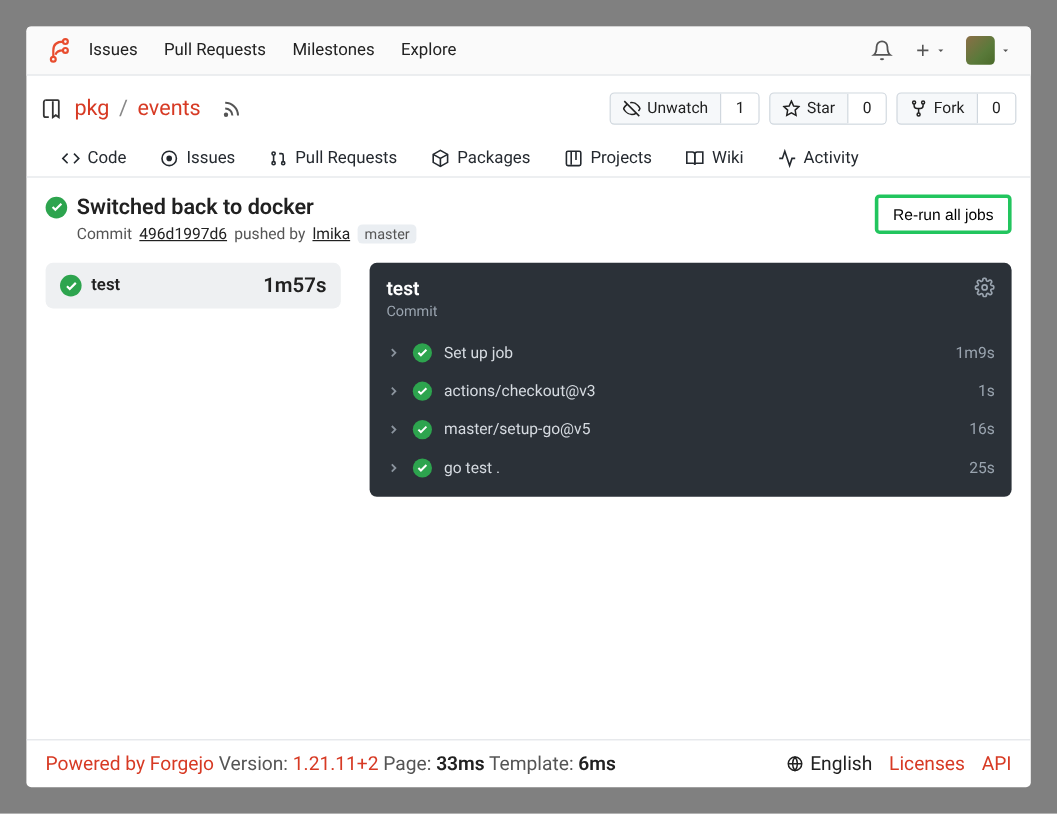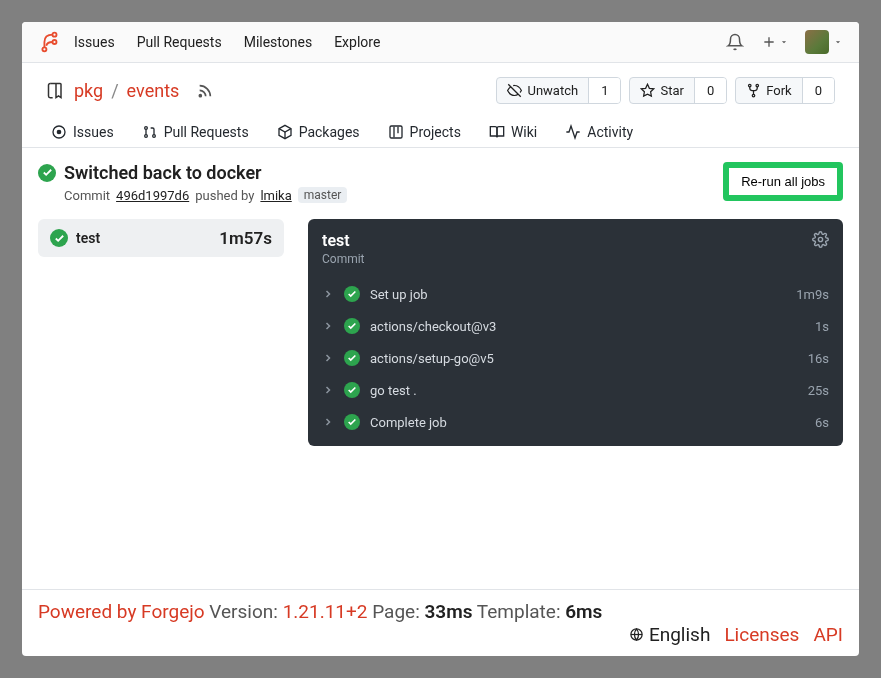--- a/index.html
+++ b/index.html
@@ -9,21 +9,21 @@
 .topbar { display: flex; align-items: center; padding: 8px 16px; border-bottom: 1px solid #e1e4e8; background: #fafafa; }
 .logo { width: 22px; height: 22px; margin-right: 14px; }
 .topnav { display: flex; gap: 22px; }
 .topnav a { color: #212121; text-decoration: none; font-size: 14px; }
 .topbar-right { margin-left: auto; display: flex; align-items: center; gap: 16px; }
 .icon-btn { width: 20px; height: 20px; display: flex; align-items: center; justify-content: center; cursor: pointer; color: #555; }
 .create-btn { display: flex; align-items: center; gap: 2px; cursor: pointer; color: #555; }
 .avatar { width: 24px; height: 24px; border-radius: 4px; background: linear-gradient(135deg, #8b6f47 0%, #5a7a3a 60%, #4a6a2a 100%); }
 .avatar-wrap { display: flex; align-items: center; gap: 4px; cursor: pointer; }
 
-.repo-header { padding: 14px 24px 0; display: flex; }
+.repo-header { padding: 14px 12px 0; display: flex; }
 .repo-title { display: flex; align-items: center; gap: 8px; font-size: 18px; }
 .repo-icon { width: 20px; height: 20px; }
 .repo-title a { text-decoration: none; }
 .repo-owner { color: #d73a24; }
 .repo-slash { color: #888; }
 .repo-name { color: #d73a24; font-weight: 400; }
 .rss-icon { margin-left: 10px; color: #555; }
 .repo-actions { margin-left: auto; display: flex; gap: 8px; }
 .repo-action-btn { display: flex; align-items: center; border: 1px solid #d0d7de; border-radius: 4px; background: #f6f8fa; font-size: 13px; overflow: hidden; cursor: pointer; }
 .repo-action-btn .btn-main { display: flex; align-items: center; gap: 5px; padding: 5px 10px; }
@@ -36,42 +36,42 @@
 
 .content { padding: 14px 16px; flex: 1; }
 .run-header { display: flex; align-items: flex-start; }
 .run-title-row { display: flex; align-items: center; gap: 8px; }
 .success-circle { width: 18px; height: 18px; border-radius: 50%; background: #2da44e; display: flex; align-items: center; justify-content: center; flex-shrink: 0; }
 .success-circle svg { width: 11px; height: 11px; }
 .run-title { font-size: 18px; font-weight: 600; }
 .run-sub { margin-top: 4px; margin-left: 26px; font-size: 13px; color: #555; display: flex; align-items: center; gap: 6px; }
 .run-sub .user-link { color: #212121; }
 .branch-tag { display: inline-block; padding: 1px 6px; background: #eaeef2; border-radius: 4px; font-size: 12px; color: #555; }
-.rerun-btn { margin-left: auto; border: 6px solid #22c55e; border-radius: 4px; padding: 6px 12px; background: #fff; font-size: 13px; cursor: pointer; }
+.rerun-btn { margin-left: auto; border: 3px solid #22c55e; border-radius: 4px; padding: 6px 12px; background: #fff; font-size: 13px; cursor: pointer; }
 
 .run-body { display: flex; gap: 24px; margin-top: 16px; }
 .job-list { width: 246px; }
 .job-item { display: flex; align-items: center; gap: 8px; padding: 9px 12px; border-radius: 6px; background: #eef0f2; cursor: pointer; }
 .job-item .job-name { font-weight: 600; font-size: 14px; }
 .job-item .job-time { margin-left: auto; font-size: 17px; font-weight: 600; }
 
 .job-panel { flex: 1; background: #2b3138; border-radius: 6px; color: #d6dbe1; overflow: hidden; }
 .job-panel-header { display: flex; align-items: flex-start; padding: 12px 14px; }
 .job-panel-title { font-size: 16px; font-weight: 600; color: #fff; }
 .job-panel-status { font-size: 12px; color: #9aa4af; margin-top: 2px; }
 .gear-btn { margin-left: auto; color: #9aa4af; cursor: pointer; }
 .steps { padding: 0 0 8px; }
 .step { display: flex; align-items: center; padding: 8px 14px; font-size: 13px; cursor: pointer; }
 .step .chev { width: 14px; color: #8b949e; margin-right: 8px; }
 .step .sc { width: 16px; height: 16px; border-radius: 50%; background: #2da44e; display: flex; align-items: center; justify-content: center; margin-right: 10px; flex-shrink: 0; }
 .step .sc svg { width: 10px; height: 10px; }
 .step-name { color: #d6dbe1; }
 .step-time { margin-left: auto; color: #9aa4af; font-size: 13px; }
 
-.footer { border-top: 1px solid #e1e4e8; padding: 10px 16px; display: flex; align-items: flex-start; font-size: 19px; color: #555; flex-direction: column; }
+.footer { border-top: 1px solid #e1e4e8; padding: 10px 16px; display: flex; align-items: center; font-size: 16px; color: #555; }
 .footer .accent { color: #d73a24; }
 .footer strong { color: #212121; font-weight: 600; }
 .footer-right { margin-left: auto; display: flex; align-items: center; gap: 14px; }
 .footer-right a { text-decoration: none; }
 .lang { display: flex; align-items: center; gap: 5px; color: #212121; }
 
 svg { display: block; }
 </style>
 </head>
 <body>
@@ -165,20 +165,27 @@
               <line x1="12" y1="12" x2="12" y2="18"></line>
             </svg>
           <span>Fork</span>
         </span>
         <span class="btn-count">0</span>
       </div>
     </div>
   </div>
 
   <div class="tabs">
+    <div class="tab">
+      <svg viewBox="0 0 24 24" fill="none" stroke="currentColor" stroke-width="2">
+          <polyline points="16 18 22 12 16 6"></polyline>
+          <polyline points="8 6 2 12 8 18"></polyline>
+        </svg>
+      <span>Code</span>
+    </div>
     <div class="tab">
       <svg viewBox="0 0 24 24" fill="none" stroke="currentColor" stroke-width="2">
           <circle cx="12" cy="12" r="9"></circle>
           <circle cx="12" cy="12" r="2.5" fill="currentColor"></circle>
         </svg>
       <span>Issues</span>
     </div>
     <div class="tab">
       <svg viewBox="0 0 24 24" fill="none" stroke="currentColor" stroke-width="2">
           <circle cx="6" cy="6" r="2"></circle>
@@ -302,50 +309,36 @@
               <span class="chev">
                 <svg width="12" height="12" viewBox="0 0 24 24" fill="none" stroke="currentColor" stroke-width="3">
                   <polyline points="9 18 15 12 9 6"></polyline>
                 </svg>
               </span>
               <span class="sc">
                 <svg viewBox="0 0 24 24" fill="none" stroke="#fff" stroke-width="4">
                   <polyline points="20 6 9 17 4 12"></polyline>
                 </svg>
               </span>
-              <span class="step-name">actions/setup-go@v5</span>
+              <span class="step-name">master/setup-go@v5</span>
               <span class="step-time">16s</span>
             </div>
             <div class="step">
               <span class="chev">
                 <svg width="12" height="12" viewBox="0 0 24 24" fill="none" stroke="currentColor" stroke-width="3">
                   <polyline points="9 18 15 12 9 6"></polyline>
                 </svg>
               </span>
               <span class="sc">
                 <svg viewBox="0 0 24 24" fill="none" stroke="#fff" stroke-width="4">
                   <polyline points="20 6 9 17 4 12"></polyline>
                 </svg>
               </span>
               <span class="step-name">go test .</span>
               <span class="step-time">25s</span>
-            </div>
-            <div class="step">
-              <span class="chev">
-                <svg width="12" height="12" viewBox="0 0 24 24" fill="none" stroke="currentColor" stroke-width="3">
-                  <polyline points="9 18 15 12 9 6"></polyline>
-                </svg>
-              </span>
-              <span class="sc">
-                <svg viewBox="0 0 24 24" fill="none" stroke="#fff" stroke-width="4">
-                  <polyline points="20 6 9 17 4 12"></polyline>
-                </svg>
-              </span>
-              <span class="step-name">Complete job</span>
-              <span class="step-time">6s</span>
             </div>
           </div>
       </div>
     </div>
   </div>
 
   <div class="footer">
     <div>
       <span class="accent">Powered by Forgejo</span>
       <span>Version:</span>

